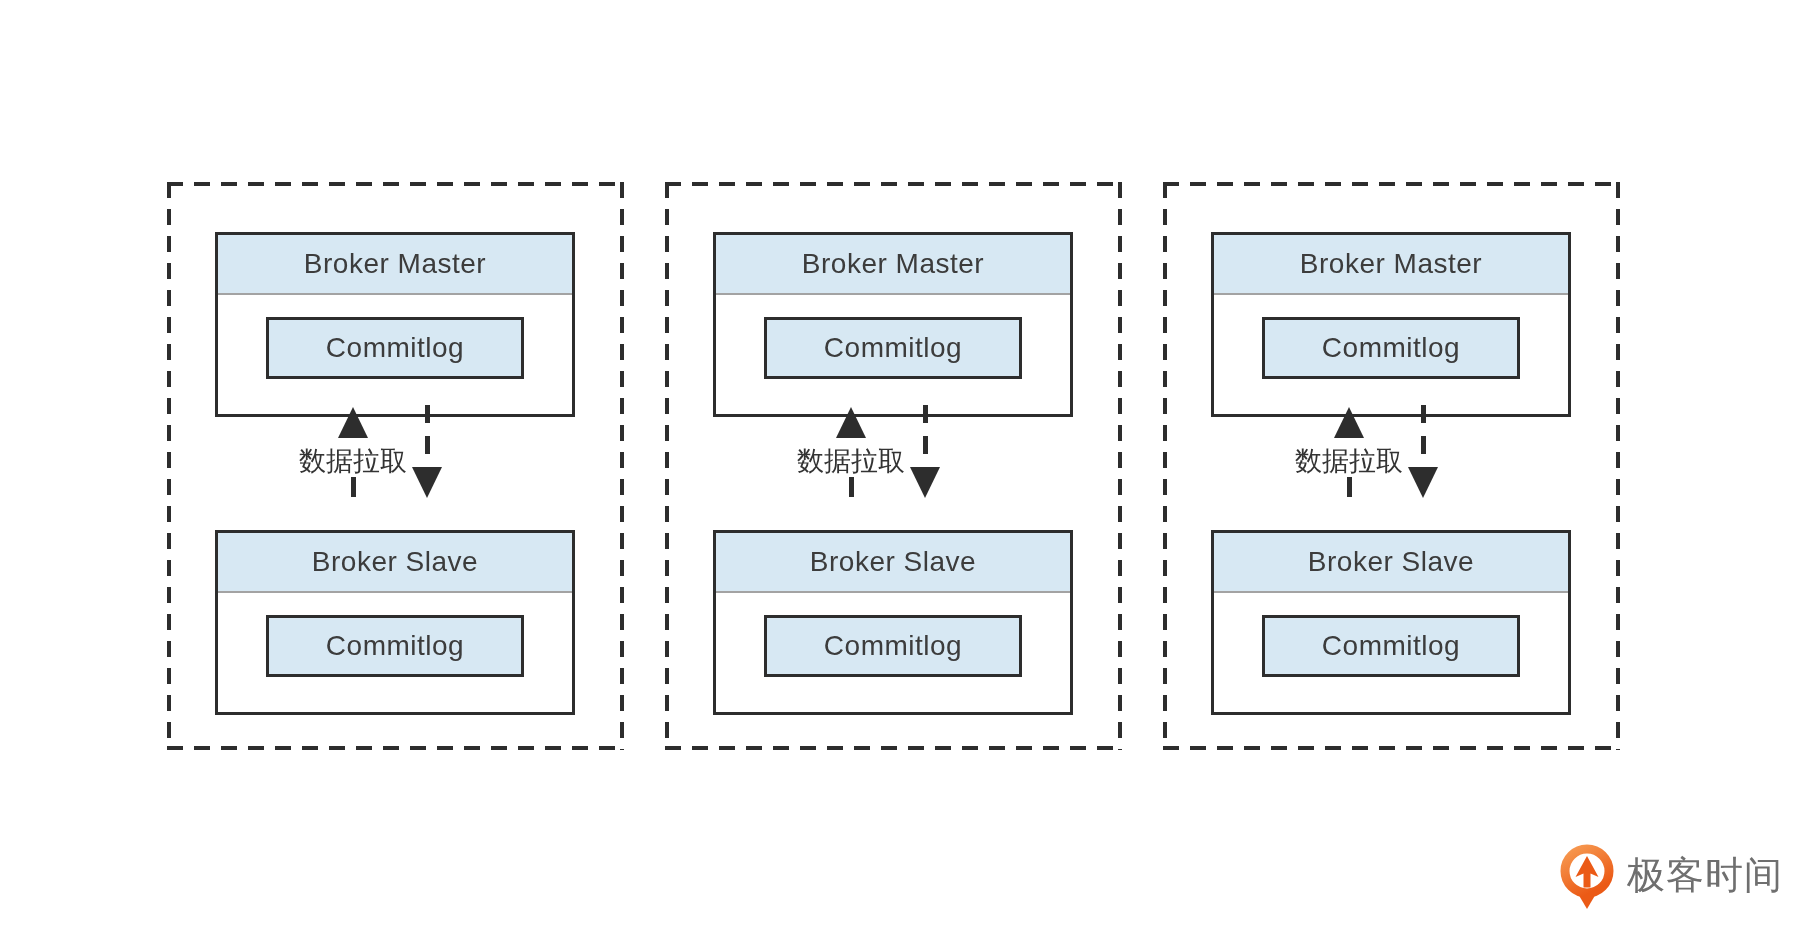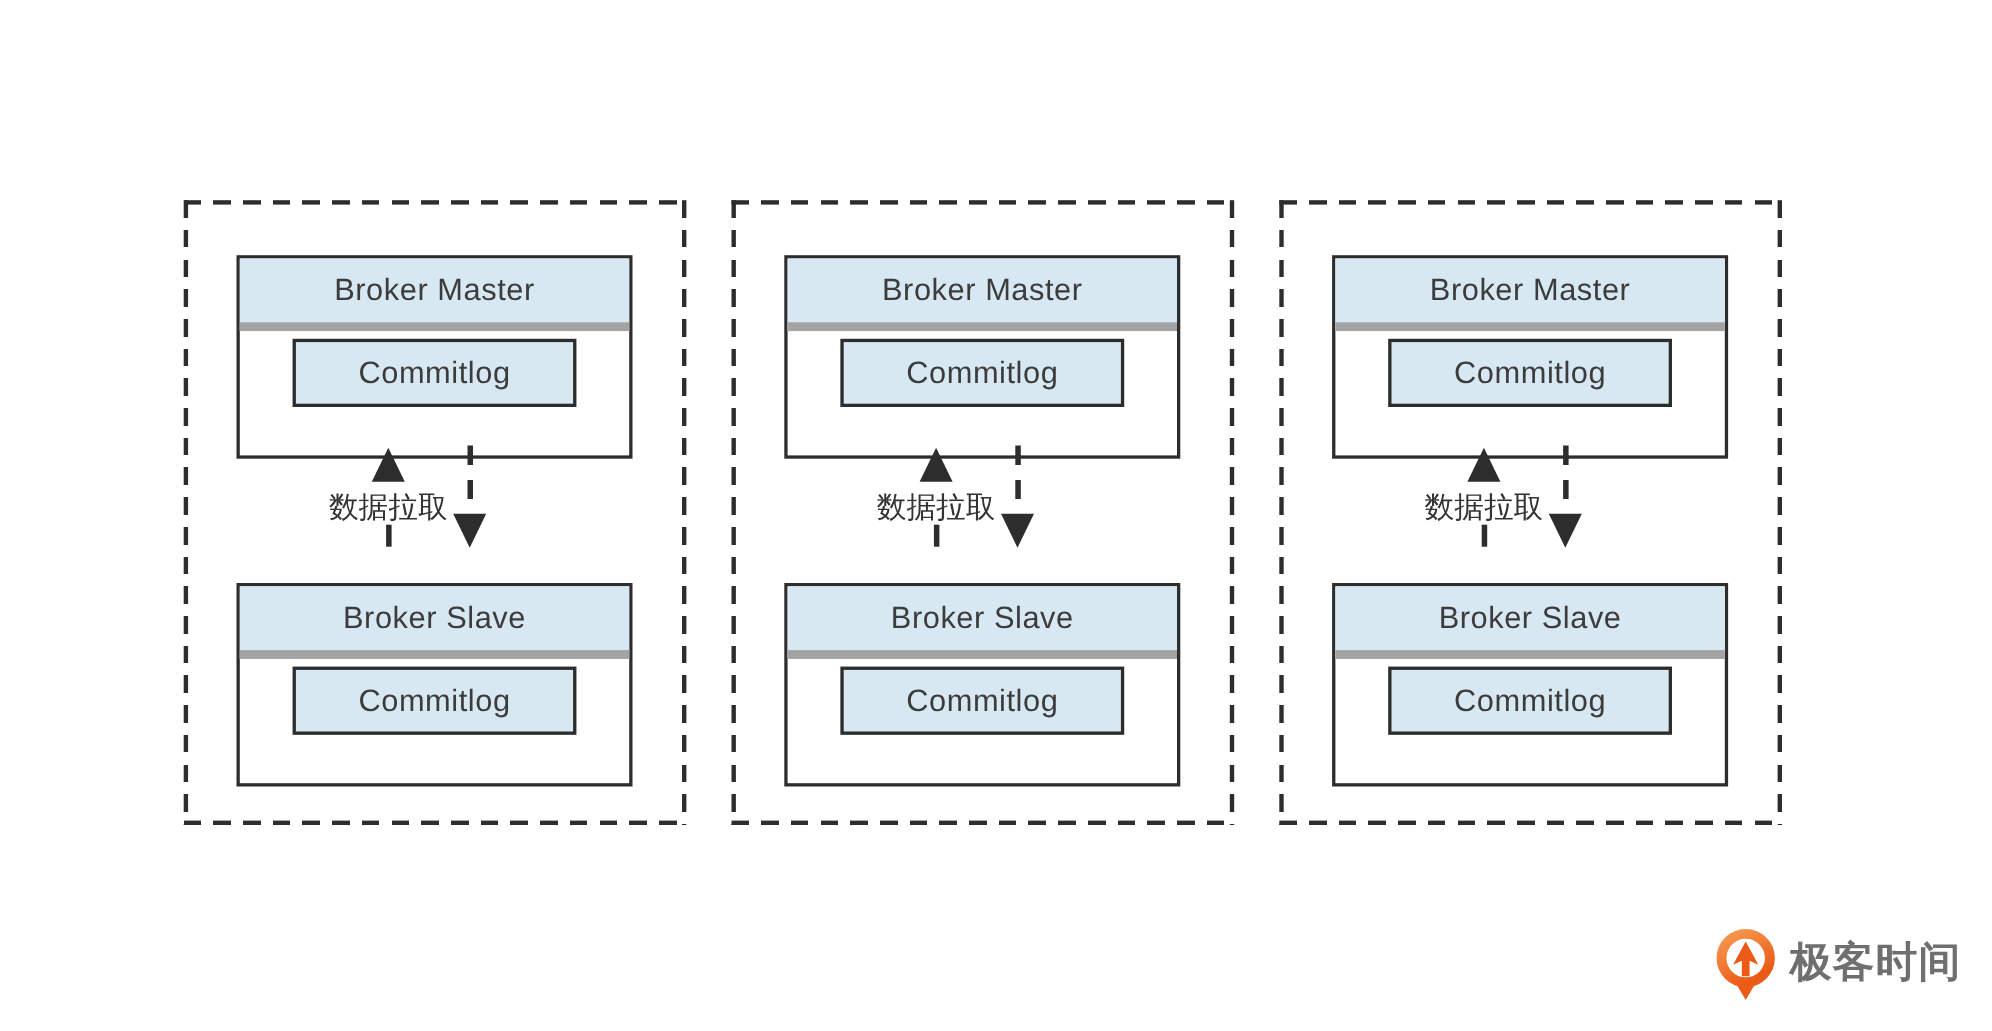--- a/index.html
+++ b/index.html
@@ -28,27 +28,27 @@
   .cluster.c2{left:1163px;}
 
   
   .node{
     position:absolute;left:48px;width:360px;height:185px;
     box-sizing:border-box;border:3px solid #2d2d2d;background:#ffffff;
   }
   .node.master{top:50px;}
   .node.slave{top:348px;}
   .node-header{
-    height:58px;background:#d7e8f3;border-bottom:8px solid #a3a3a3;
+    height:58px;background:#d7e8f3;border-bottom:2px solid #a3a3a3;
     display:flex;align-items:center;justify-content:center;
     font-size:28px;color:#3c3c3c;letter-spacing:.5px;
   }
   .node-body{position:relative;height:118px;}
   .commitlog{
-    position:absolute;left:50%;top:7px;transform:translateX(-50%);
+    position:absolute;left:50%;top:22px;transform:translateX(-50%);
     width:258px;height:62px;box-sizing:border-box;
     border:3px solid #2d2d2d;background:#d7e8f3;
     display:flex;align-items:center;justify-content:center;
     font-size:28px;color:#3c3c3c;letter-spacing:.5px;
   }
 
   
   .flow{position:absolute;left:0;top:217px;width:100%;height:113px;}
   .up-head{
     position:absolute;left:171px;top:8px;width:0;height:0;
@@ -69,21 +69,21 @@
     border-left:15px solid transparent;border-right:15px solid transparent;
     border-top:31px solid #2d2d2d;
   }
 
   
   .brand{
     position:absolute;left:1560px;top:844px;
     display:flex;align-items:center;gap:13px;
   }
   .brand-text{
-    font-size:38px;font-weight:700;color:#6f6f6f;letter-spacing:1px;
+    font-size:38px;font-weight:400;color:#6f6f6f;letter-spacing:1px;
     line-height:1;padding-bottom:6px;
   }
 </style>
 </head>
 <body>
 
 <div id="canvas">
 
   <div class="cluster c0">
     <div class="node master">

